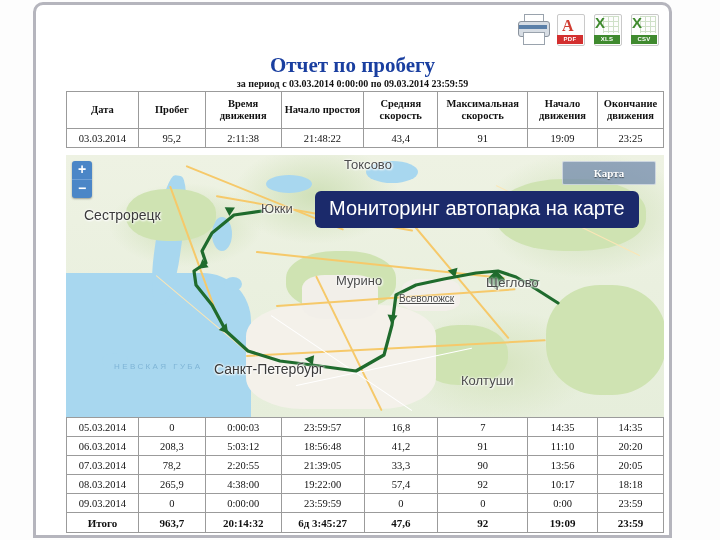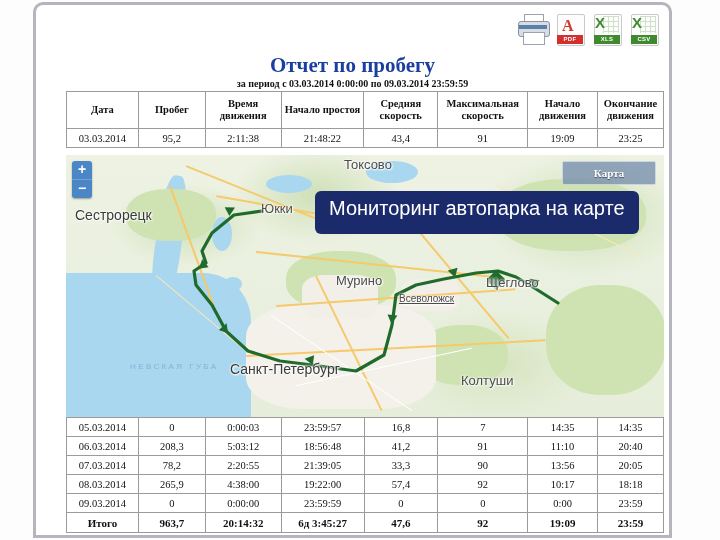--- a/index.html
+++ b/index.html
@@ -74,21 +74,21 @@
   #zoomctl{position:absolute;left:6px;top:6px;width:20px;background:#4b86c7;border-radius:3px;
     box-shadow:0 1px 2px rgba(0,0,0,.35);overflow:hidden;}
   #zoomctl div{height:18px;line-height:17px;text-align:center;color:#fff;font-size:14px;
     font-family:"Liberation Sans",sans-serif;font-weight:bold;cursor:pointer;}
   #zoomctl .sep{height:1px;background:#6fa0d6;line-height:0;}
   #mapbtn{position:absolute;right:8px;top:6px;min-width:92px;height:22px;line-height:22px;text-align:center;
     background:rgba(110,135,170,.72);color:#fff;font-size:11px;font-weight:bold;
     font-family:"Liberation Serif",serif;border:1px solid rgba(255,255,255,.55);border-radius:2px;
     text-shadow:0 1px 1px rgba(0,0,0,.5);cursor:pointer;}
   #banner{position:absolute;left:249px;top:36px;background:#1b2a6b;color:#fff;
-    font-family:"Liberation Sans",sans-serif;font-size:20px;padding:6px 14px 14px 14px;border-radius:6px;
+    font-family:"Liberation Sans",sans-serif;font-size:20px;padding:6px 14px 8px 14px;border-radius:6px;
     white-space:nowrap;}
   #watermark{position:absolute;right:8px;bottom:4px;font-family:"Liberation Sans",sans-serif;
     font-size:25px;color:rgba(120,120,120,.28);font-weight:bold;letter-spacing:1px;}
 </style>
 </head>
 <body>
 
 <div id="page-card">
 
   <div id="toolbar">
@@ -204,29 +204,29 @@
 
     <div id="zoomctl">
       <div>+</div>
       <div class="sep"></div>
       <div>−</div>
     </div>
 
     <div id="mapbtn">Карта</div>
     <div id="banner">Мониторинг автопарка на карте</div>
     <div id="map-labels">
-        <div class="maplabel lbl-big" style="left: 9px; top: 52px;">Сестрорецк</div>
-        <div class="maplabel lbl-big" style="left: 148px; top: 206px; margin-left: 16px;">Санкт-Петербург</div>
+        <div class="maplabel lbl-big" style="left: 18px; top: 52px;">Сестрорецк</div>
+        <div class="maplabel lbl-big" style="left: 148px; top: 206px;">Санкт-Петербург</div>
         <div class="maplabel lbl-med" style="left: 333px; top: 138px;">Всеволожск</div>
         <div class="maplabel lbl-sm" style="left: 278px; top: 2px;">Токсово</div>
         <div class="maplabel lbl-sm" style="left: 195px; top: 46px;">Юкки</div>
         <div class="maplabel lbl-sm" style="left: 270px; top: 118px;">Мурино</div>
         <div class="maplabel lbl-sm" style="left: 420px; top: 120px;">Щеглово</div>
         <div class="maplabel lbl-sm" style="left: 395px; top: 218px;">Колтуши</div>
-        <div class="maplabel lbl-water" style="left: 64px; top: 207px;">НЕВСКАЯ ГУБА</div>
+        <div class="maplabel lbl-water" style="left: 48px; top: 207px;">НЕВСКАЯ ГУБА</div>
       </div>
   </div>
 
   <table class="rep" id="table-bottom" style="top:412px">
     <colgroup>
       <col style="width:72px">
         <col style="width:67px">
         <col style="width:76px">
         <col style="width:83px">
       <col style="width:74px">
@@ -246,21 +246,21 @@
           <td>14:35</td>
         </tr>
         <tr class="datarow">
           <td>06.03.2014</td>
           <td>208,3</td>
           <td>5:03:12</td>
           <td>18:56:48</td>
           <td>41,2</td>
           <td>91</td>
           <td>11:10</td>
-          <td>20:40</td>
+          <td>20:20</td>
         </tr>
         <tr class="datarow">
           <td>07.03.2014</td>
           <td>78,2</td>
           <td>2:20:55</td>
           <td>21:39:05</td>
           <td>33,3</td>
           <td>90</td>
           <td>13:56</td>
           <td>20:05</td>

